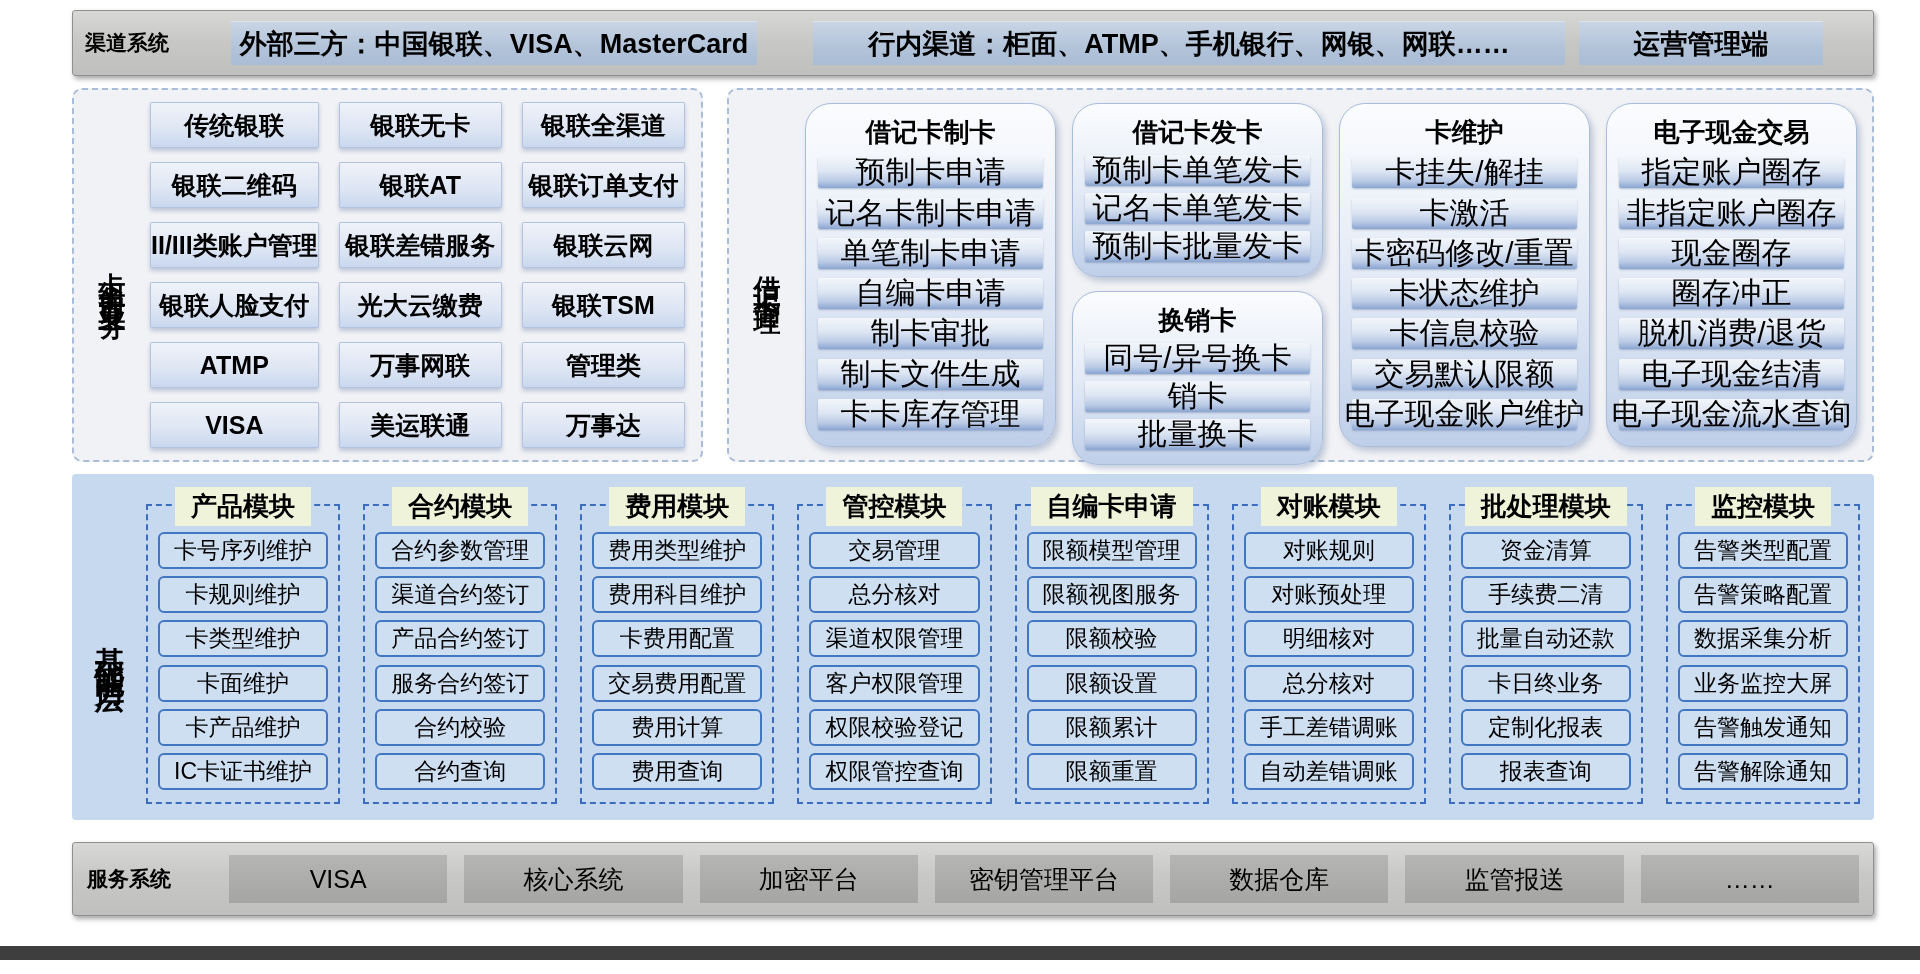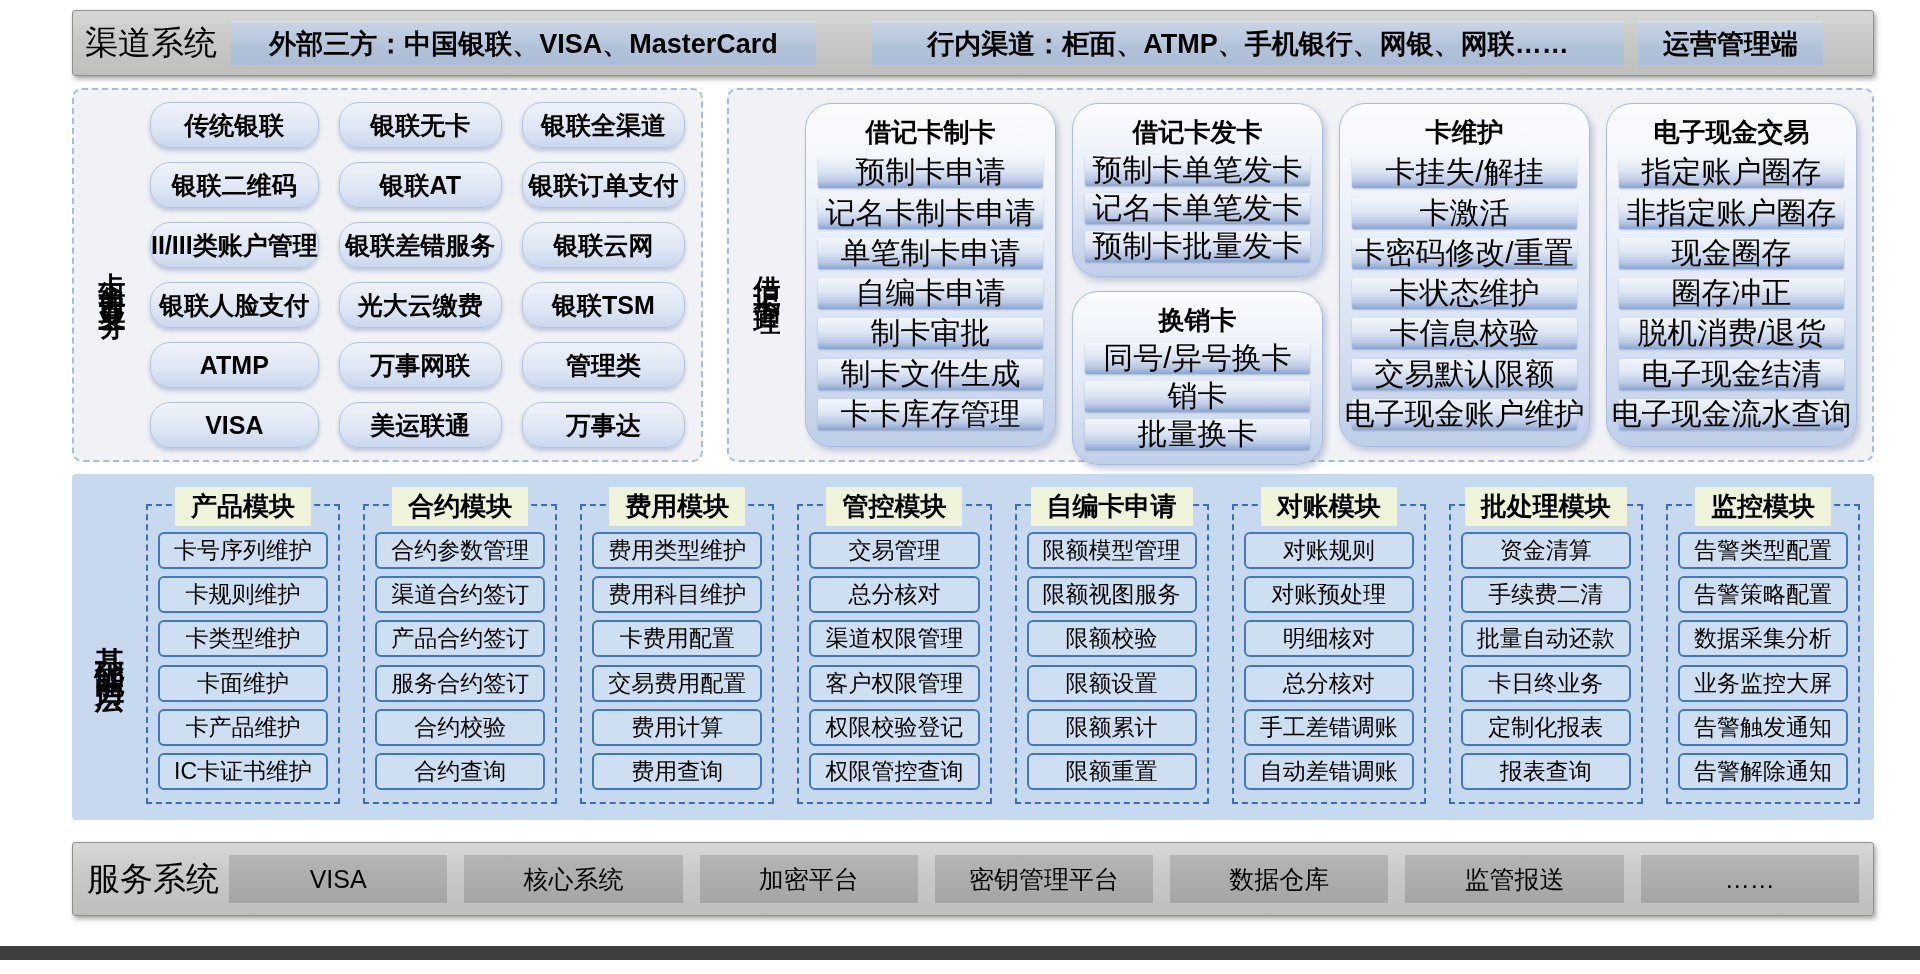--- a/index.html
+++ b/index.html
@@ -12,29 +12,29 @@
   .page { position:absolute; left:72px; top:10px; width:1802px; }
 
   
   .sys-bar {
     background:linear-gradient(180deg,#d8d8d6 0%,#c8c8c6 45%,#bfbfbd 100%);
     border:1px solid #8f8f8f; border-radius:3px;
     box-shadow:2px 3px 5px rgba(0,0,0,.35);
     display:flex; align-items:center; box-sizing:border-box;
   }
   .top-bar { height:66px; padding:0 50px 0 12px; }
-  .bar-label { font-weight:normal; font-size:33px; white-space:nowrap; }
+  .bar-label { font-weight:bold; font-size:21px; white-space:nowrap; }
   .top-bar .bar-label { width:146px; flex:0 0 auto; }
   .bar-btn {
     height:44px; display:flex; align-items:center; justify-content:center;
     font-weight:bold; font-size:27px; white-space:nowrap;
     background:linear-gradient(180deg,#c9d5e5 0%,#b2c3d9 60%,#aabdd6 100%);
     border-top:1px solid #dde4ee; box-sizing:border-box;
   }
-  .btn-ext { width:585px; flex:0 0 auto; }
+  .btn-ext { width:526px; flex:0 0 auto; }
   .btn-int { width:752px; flex:0 0 auto; margin-left:56px; }
   .btn-ops { flex:1; margin-left:14px; }
 
   
   .mid-row { display:flex; gap:24px; margin-top:12px; height:374px; }
   .panel {
     background:#f1f2f5; border:2px dashed #a9bcd8; border-radius:10px;
     box-sizing:border-box; display:flex; align-items:stretch;
   }
   .left-panel { width:721px; padding:12px 16px 12px 0; }
@@ -42,21 +42,21 @@
   .v-label {
     writing-mode:vertical-rl; text-orientation:upright;
     font-weight:bold; letter-spacing:8px;
     display:flex; align-items:center; justify-content:center; flex:0 0 auto;
   }
   .panel .v-label { width:76px; font-size:27px; }
 
   .card-grid { flex:1; display:grid; grid-template-columns:repeat(3,1fr); gap:14px 20px; }
   .card-btn {
     background:linear-gradient(180deg,#eff2f9 0%,#dfe7f4 55%,#c9d7ee 100%);
-    border:1px solid #b3c3e0; border-radius:20px;
+    border:1px solid #b3c3e0; border-radius:1px;
     box-shadow:0 3px 4px rgba(125,145,185,.45);
     display:flex; align-items:center; justify-content:center;
     font-weight:bold; font-size:25px; white-space:nowrap;
   }
 
   .group-row { flex:1; display:flex; gap:16px; }
   .debit-col { flex:1; display:flex; flex-direction:column; gap:14px; min-width:0; }
   .debit-group {
     flex:1; box-sizing:border-box;
     background:linear-gradient(180deg,#fbfcfe 0%,#e4ebf6 50%,#bfcfe9 100%);

